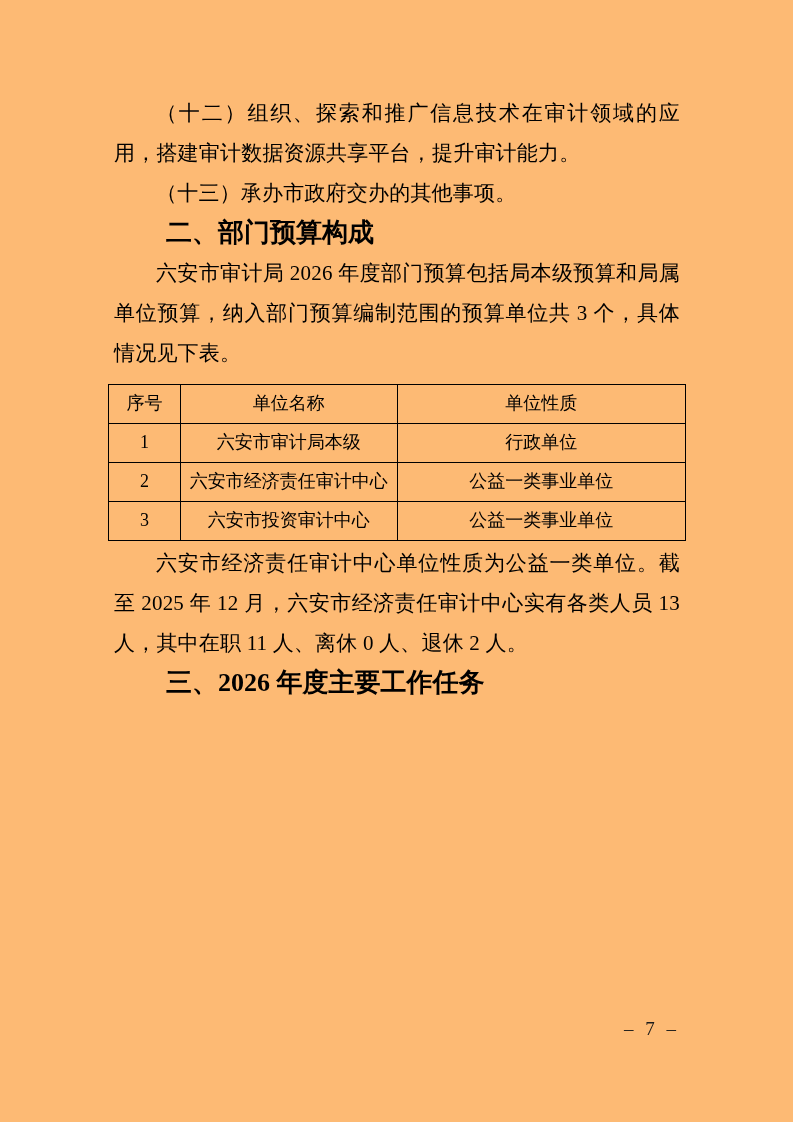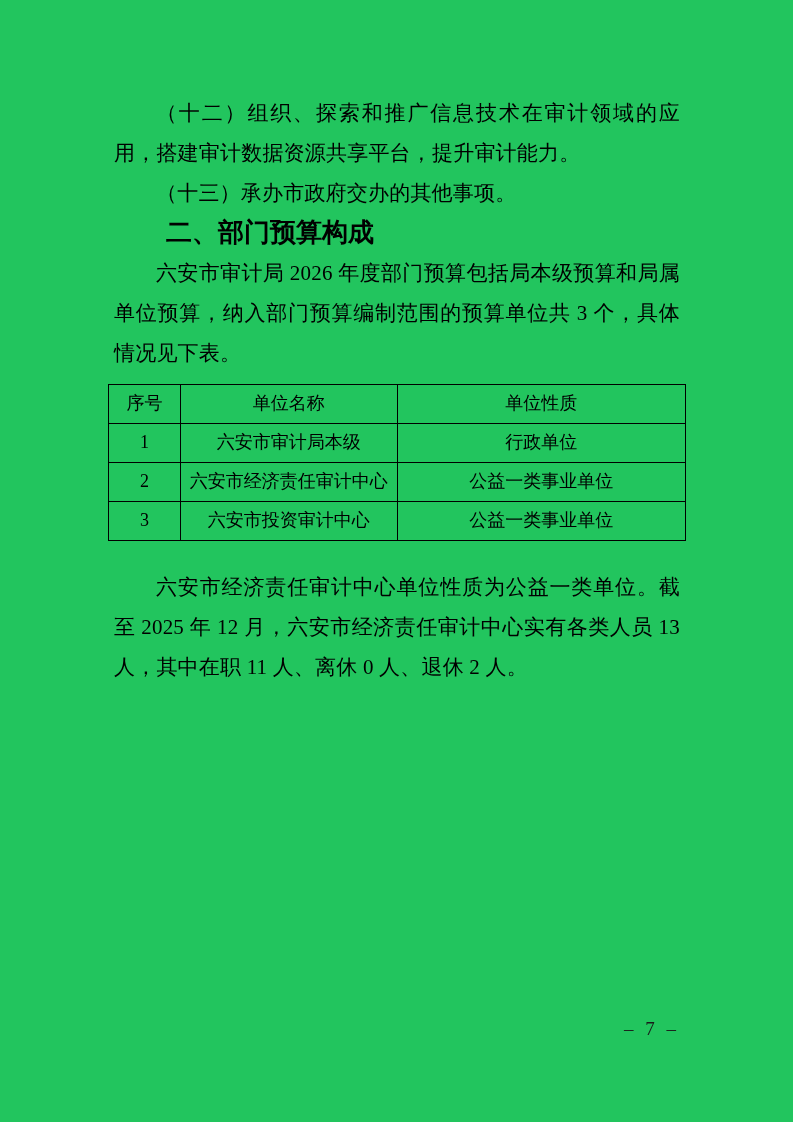--- a/index.html
+++ b/index.html
@@ -1,21 +1,21 @@
 <!DOCTYPE html>
 <html><head>
 <meta charset="utf-8">
 <style>
   * { box-sizing: border-box; }
   html, body { margin: 0; padding: 0; background: #ffffff; }
   .page {
     position: relative;
     width: 793px;
     height: 1122px;
-    background: #22c55e;
+    background: #fdba74;
     overflow: hidden;
     font-family: "Liberation Serif", "DejaVu Serif", serif;
     color: #000000;
   }
   .content {
     position: absolute;
     left: 114px;
     top: 93px;
     width: 566px;
   }
@@ -30,21 +30,21 @@
   .section-heading {
     margin: 0;
     font-size: 26px;
     line-height: 40px;
     font-weight: bold;
     text-indent: 2em;
     font-family: "Liberation Serif", "DejaVu Serif", serif;
   }
   table.units-table {
     width: calc(100% + 12px);
-    margin: 11px -6px 26px -6px;
+    margin: 11px -6px 2px -6px;
     border-collapse: collapse;
     table-layout: fixed;
   }
   table.units-table th,
   table.units-table td {
     border: 1.6px solid #000000;
     height: 39px;
     padding: 0 4px;
     text-align: center;
     vertical-align: middle;
@@ -110,18 +110,19 @@
           <td>六安市投资审计中心</td>
           <td>公益一类事业单位</td>
         </tr>
       </tbody>
     </table>
 
 
     <p class="body-para">六安市经济责任审计中心单位性质为公益一类单位。截至 2025 年 12 月，六安市经济责任审计中心实有各类人员 13 人，其中在职 11 人、离休 0 人、退休 2 人。</p>
 
 
+    <h2 class="section-heading">三、2026 年度主要工作任务</h2>
 
 
   </div>
 
   <div class="page-number">– 7 –</div>
 </div>
 
 </body></html>

